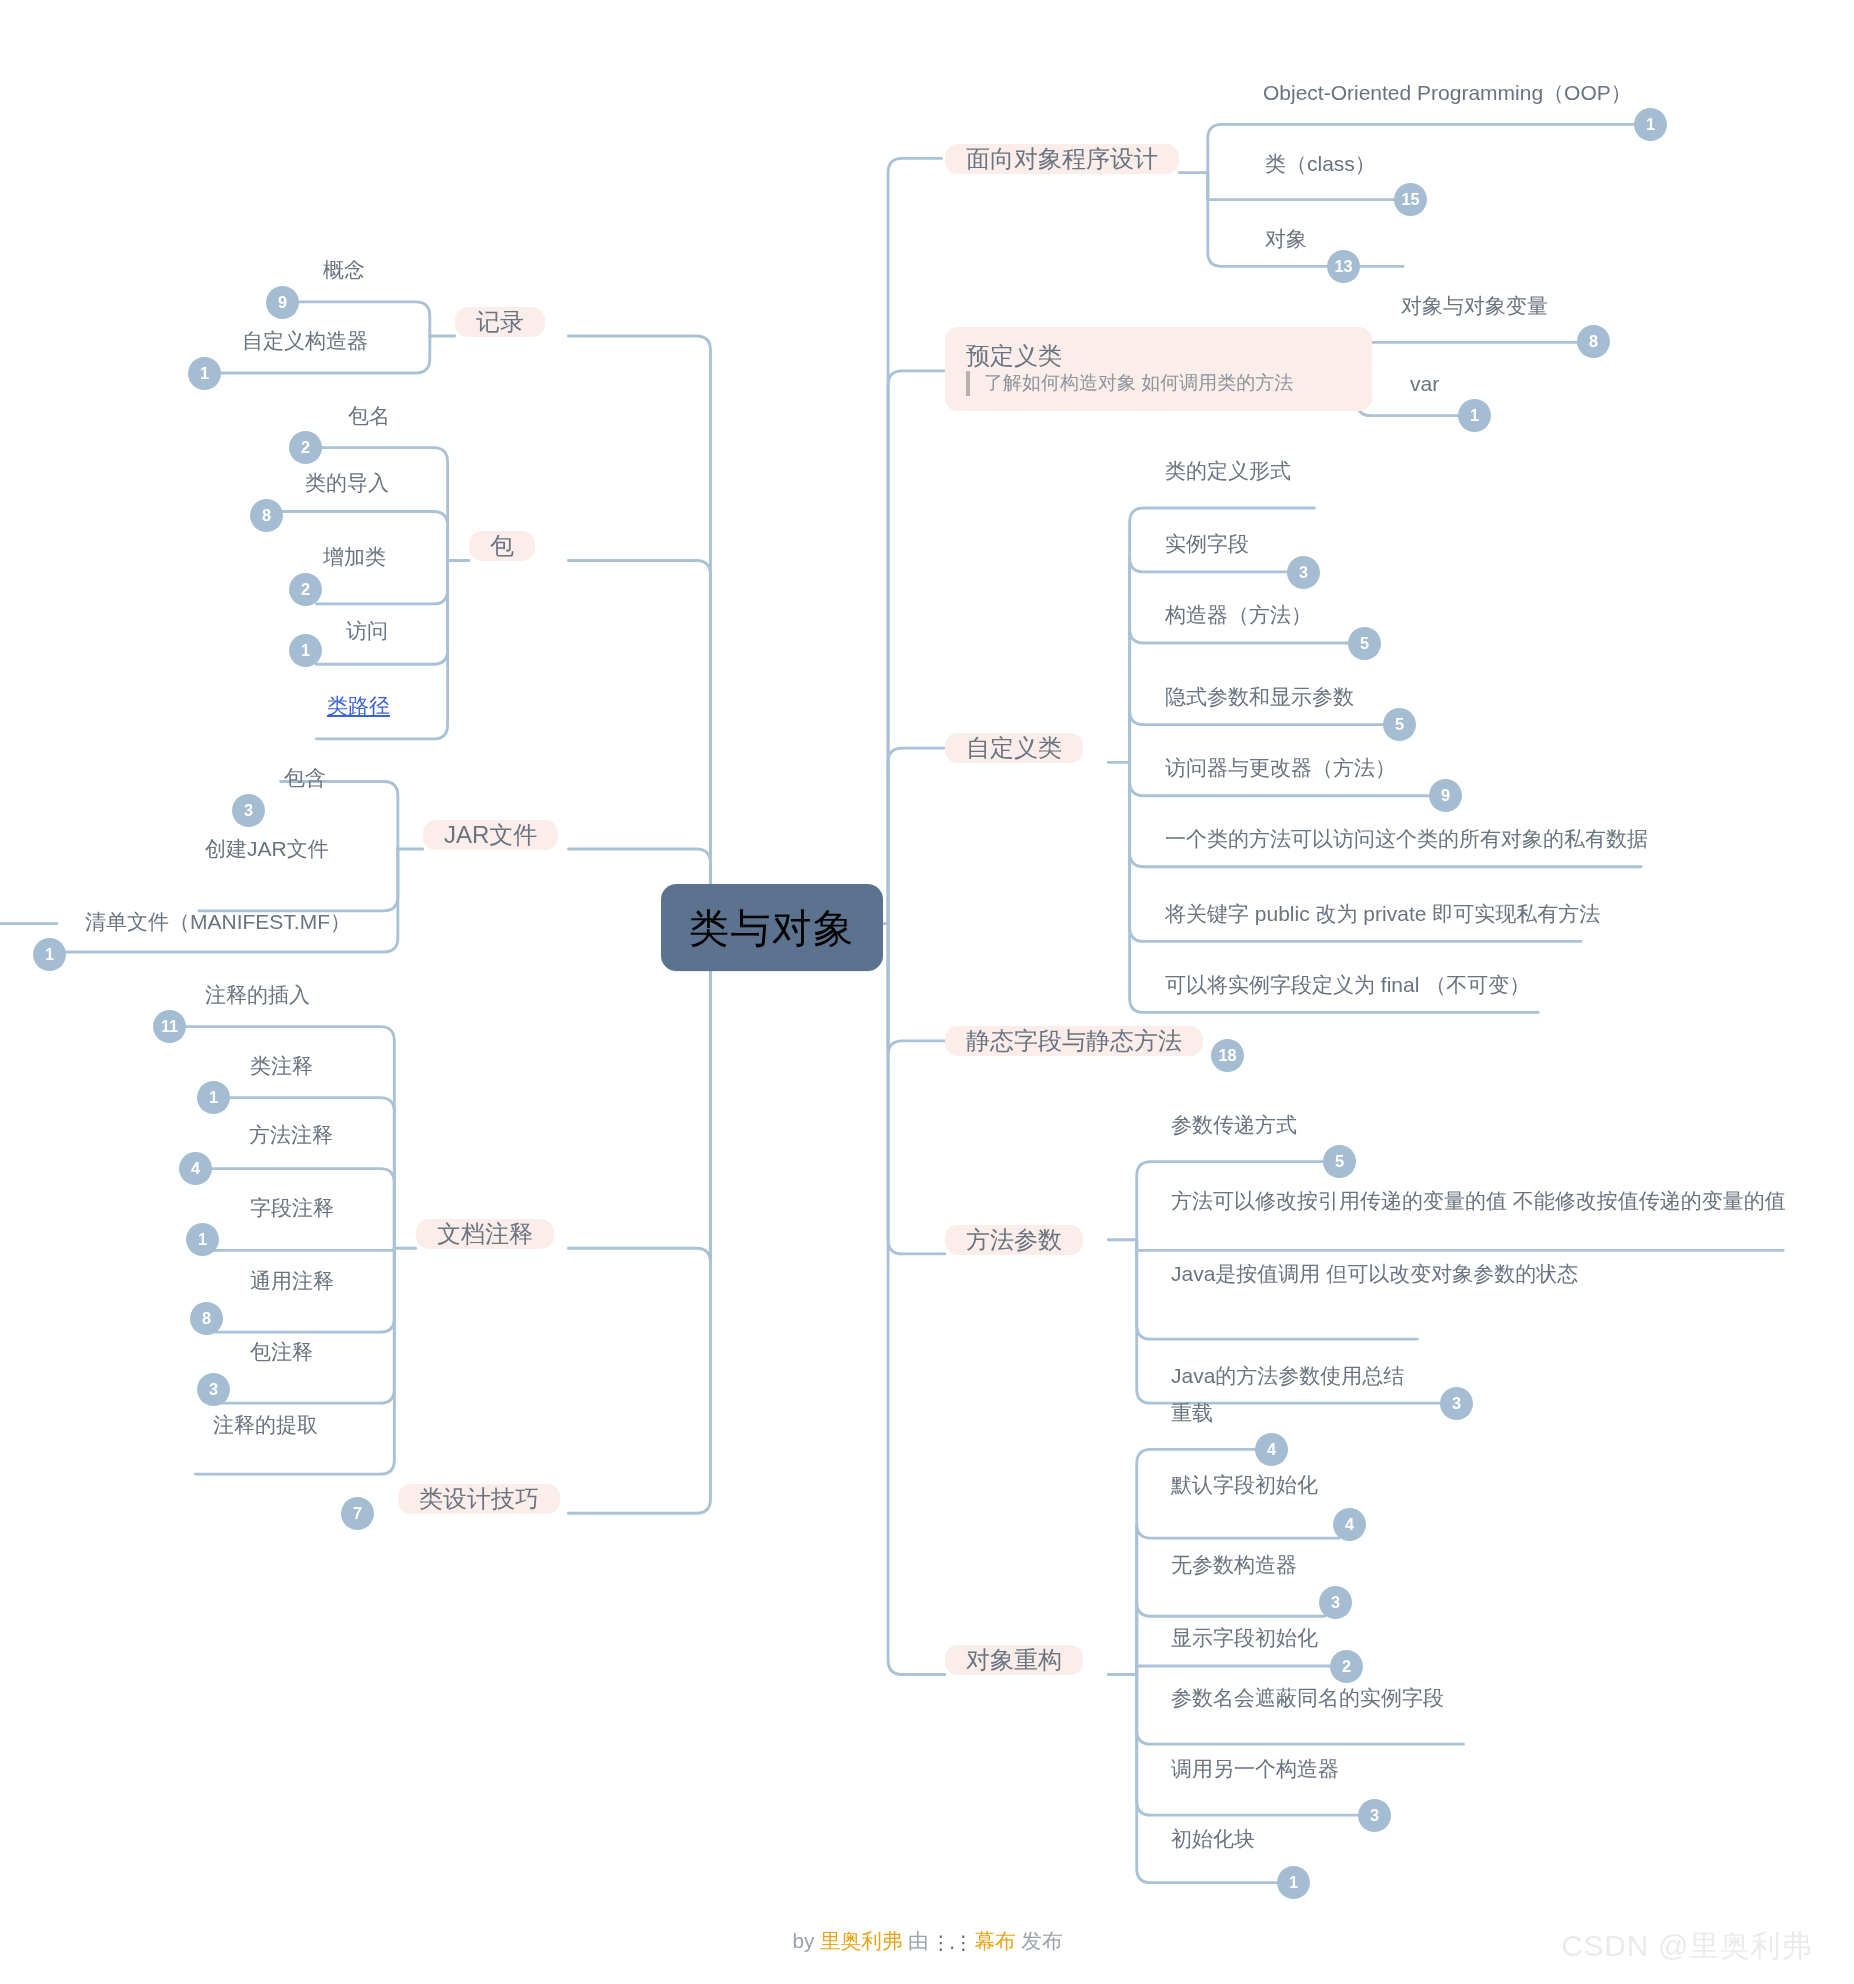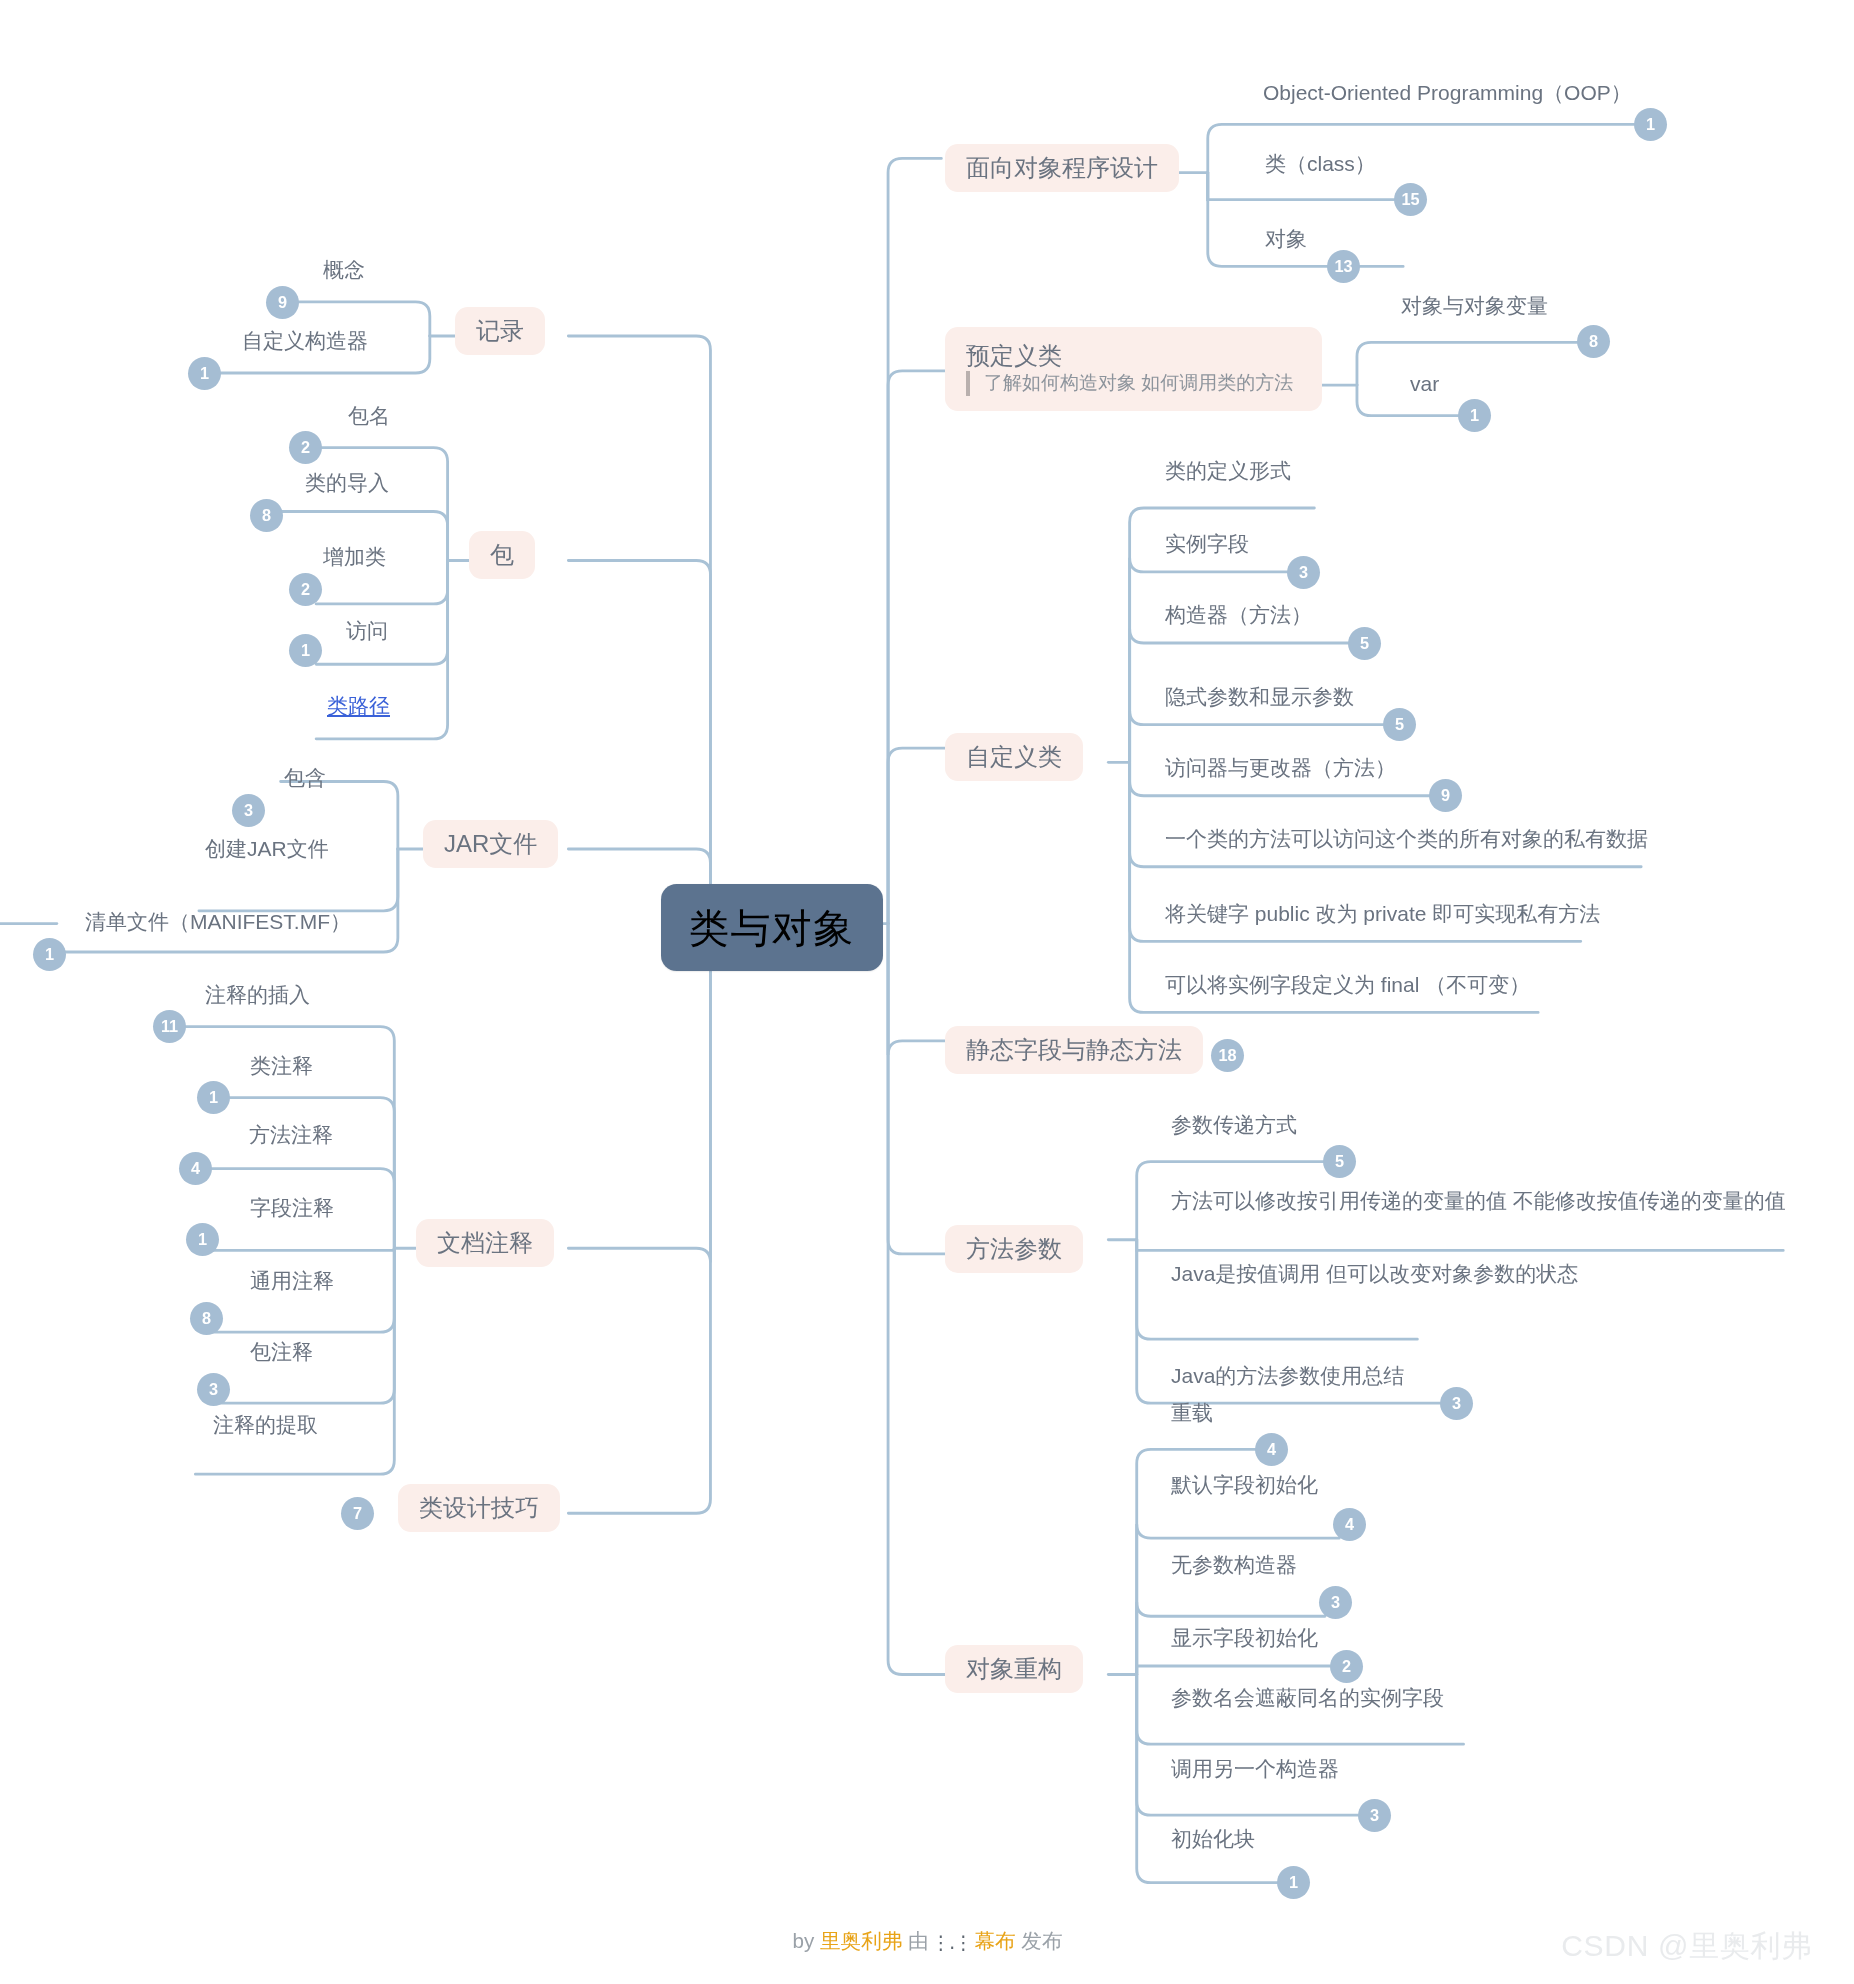--- a/index.html
+++ b/index.html
@@ -39,21 +39,21 @@
     font-size:40px;
     padding:18.5px 28px;
     letter-spacing:1.4px;
     box-shadow:0 0.7px 1.4px rgba(0,0,0,.08);
   }
   .branch{
     background:#fbeeea;
     color:#6a7380;
     border-radius:12.8px;
     font-size:24px;
-    padding:9px 21px;
+    padding:0 21px;
   }
   .branch.withnote{
     white-space:normal;
     padding:14px 21px 15.6px 21px;
   }
   .branch .note{
     display:block;
     margin-top:0;
     padding-left:14px;
     border-left:4.3px solid #b9b0ae;
@@ -200,21 +200,21 @@
     <path d="M555 1757 V1760 Q555 1760 545 1760 H290"></path>
     <path d="M555 1757 V1855 Q555 1875 535 1875 H295"></path>
     <path d="M555 1757 V1955 Q555 1975 535 1975 H305"></path>
     <path d="M555 1757 V2055 Q555 2075 535 2075 H275"></path>
   </svg>
 
   <div class="node root" style="left:661px; top:884px;">类与对象</div>
 
   <div class="node branch" style="left:945px; top:144px;">面向对象程序设计</div>
 
-  <div class="node branch withnote" style="left:945px; top:327px; width:377px;">
+  <div class="node branch withnote" style="left:945px; top:327px; width:427px;">
     <span>预定义类</span>
     <span class="note">了解如何构造对象 如何调用类的方法</span>
   </div>
 
   <div class="node branch" style="left:945px; top:733px;">自定义类</div>
 
   <div class="node branch" style="left:945px; top:1026px;text-align:center;">静态字段与静态方法</div>
   <div class="badge" style="left:1211px; top:1039px;">18</div>
 
   <div class="node branch" style="left:945px; top:1225px;">方法参数</div>

